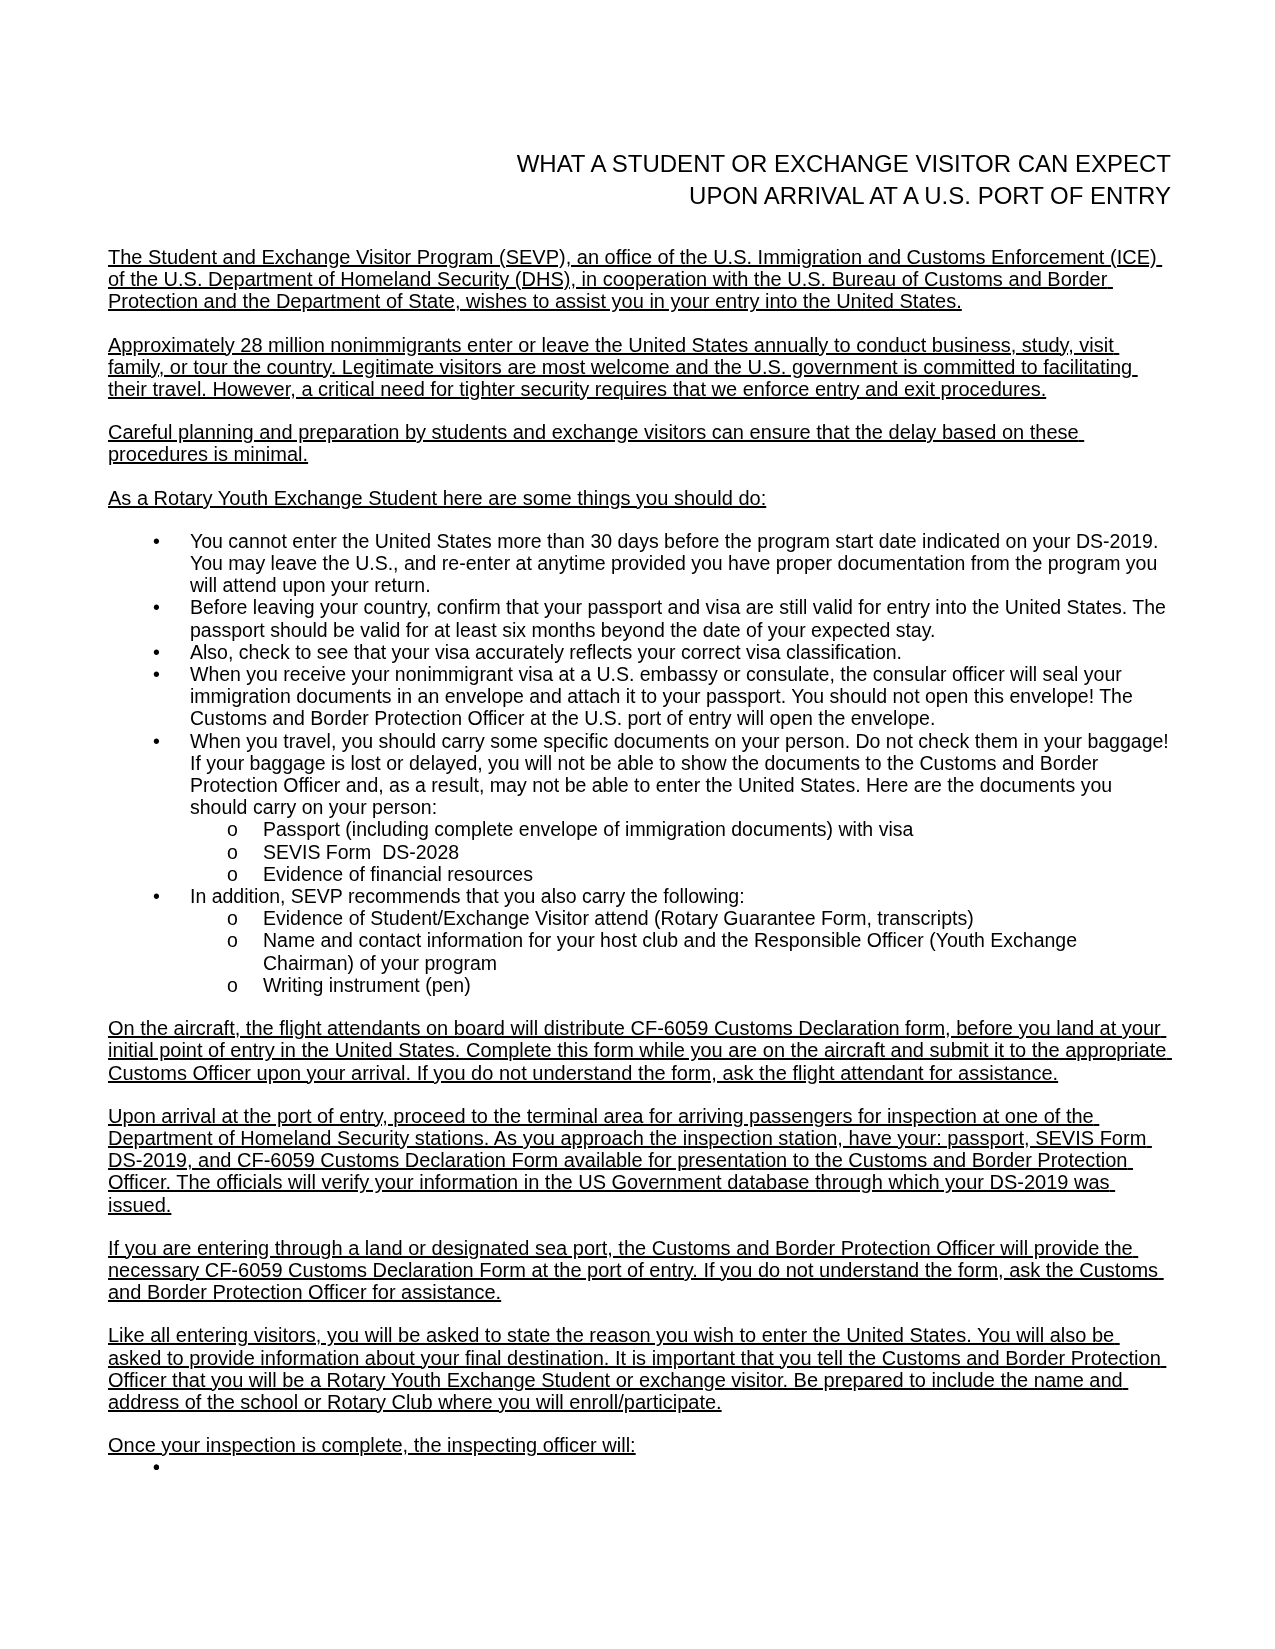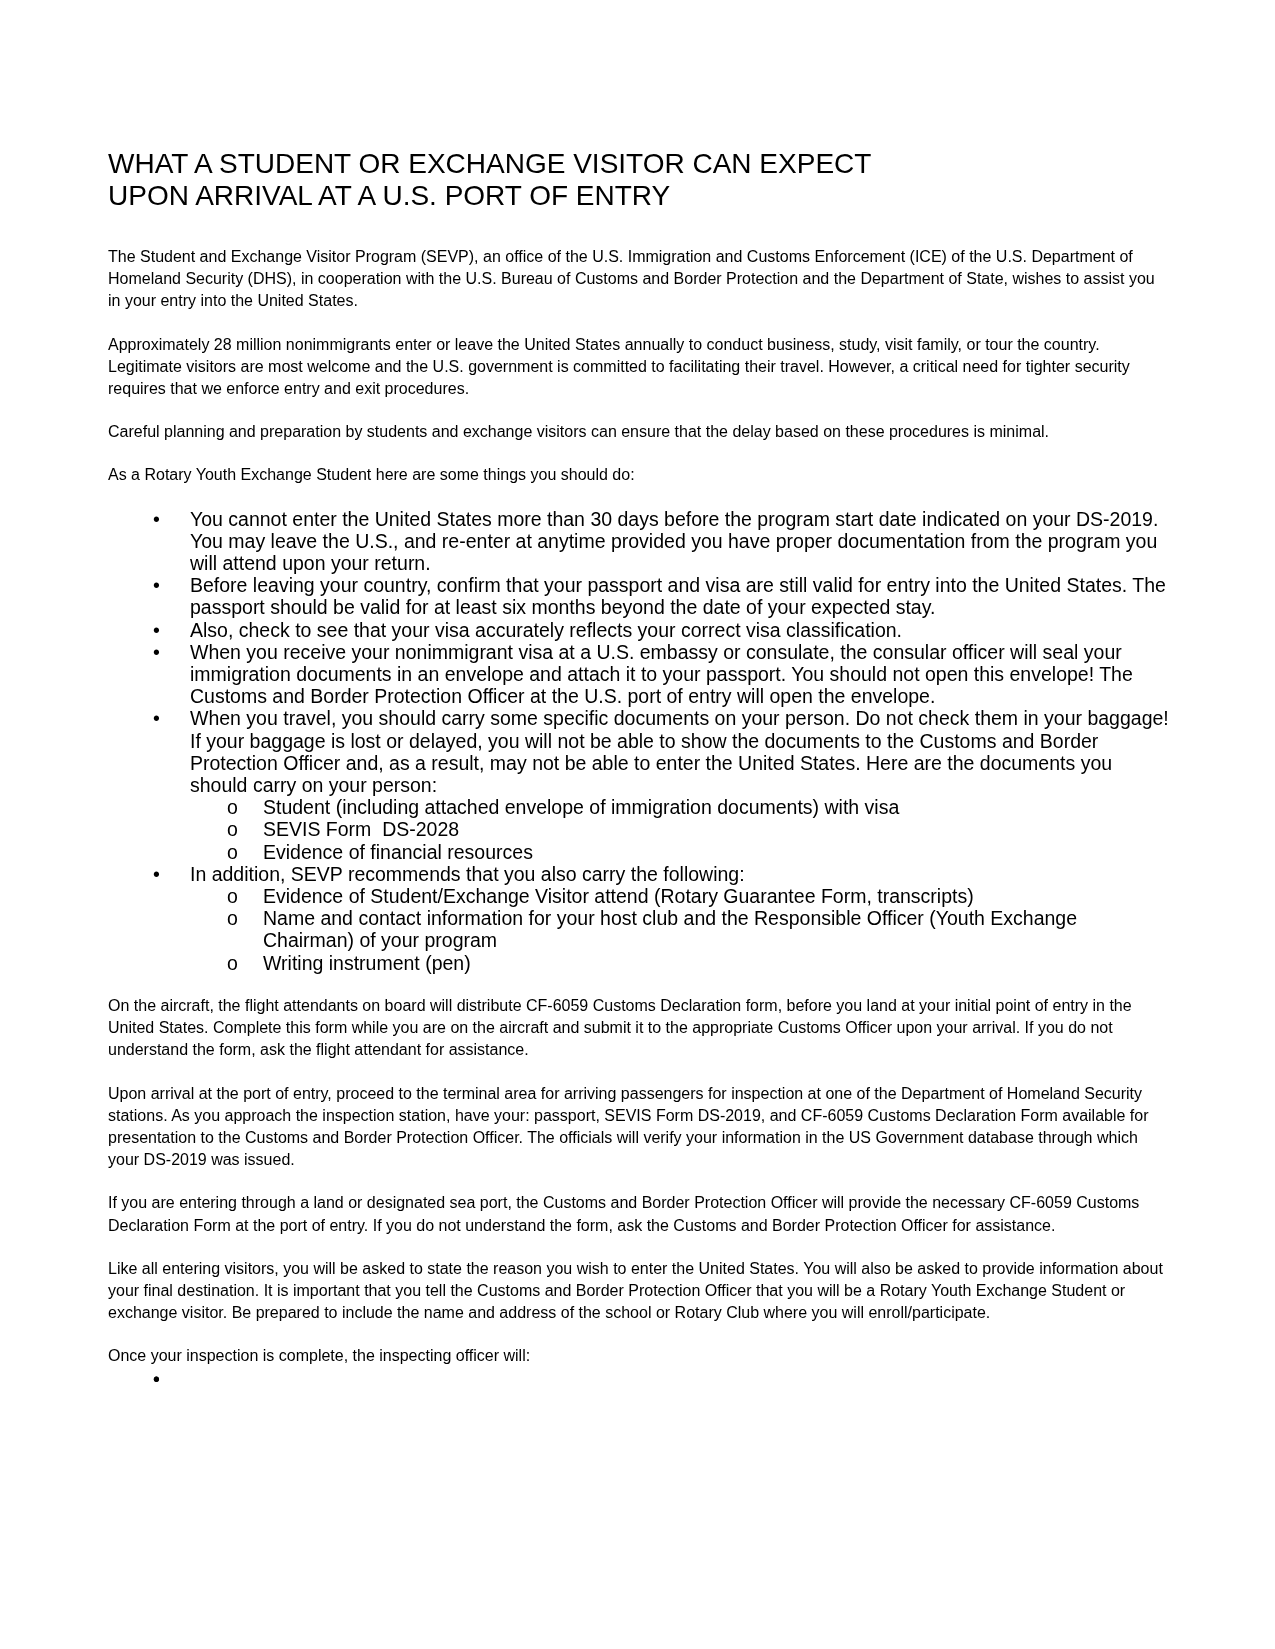--- a/index.html
+++ b/index.html
@@ -17,34 +17,35 @@
   }
   .page {
     box-sizing: border-box;
     width: 1275px;
     height: 1649px;
     padding: 148px 104px 0 108px;
     background: #ffffff;
   }
   .doc-title {
     margin: 0 0 34px 0;
-    font-size: 28px;
+    font-size: 24px;
     line-height: 32px;
     font-weight: 400;
-    text-align: left;
+    text-align: right;
     white-space: pre-wrap;
   }
   .doc-title .title-line {
     display: block;
   }
   .para {
     margin: 21px 0 0 0;
-    font-size: 16px;
+    font-size: 20px;
     line-height: 22.2px;
     white-space: pre-wrap;
+    text-decoration: underline;
   }
   .doc-list {
     list-style: none;
     margin: 21px 0 0 0;
     padding: 0;
     font-size: 19.5px;
     line-height: 22.2px;
   }
   .doc-list.tight {
     margin-top: 0;
@@ -90,21 +91,21 @@
   <p class="para">Careful planning and preparation by students and exchange visitors can ensure that the delay based on these procedures is minimal.</p>
 
   <p class="para">As a Rotary Youth Exchange Student here are some things you should do:</p>
 
   <ul class="doc-list" id="checklist">
       <li class="li1"><span class="marker">•</span><span class="li-text">You cannot enter the United States more than 30 days before the program start date indicated on your DS-2019.  You may leave the U.S., and re-enter at anytime provided you have proper documentation from the program you will attend upon your return.</span></li>
       <li class="li1"><span class="marker">•</span><span class="li-text">Before leaving your country, confirm that your passport and visa are still valid for entry into the United States. The passport should be valid for at least six months beyond the date of your expected stay.</span></li>
       <li class="li1"><span class="marker">•</span><span class="li-text">Also, check to see that your visa accurately reflects your correct visa classification.</span></li>
       <li class="li1"><span class="marker">•</span><span class="li-text">When you receive your nonimmigrant visa at a U.S. embassy or consulate, the consular officer will seal your immigration documents in an envelope and attach it to your passport. You should not open this envelope! The Customs and Border Protection Officer at the U.S. port of entry will open the envelope.</span></li>
       <li class="li1"><span class="marker">•</span><span class="li-text">When you travel, you should carry some specific documents on your person. Do not check them in your baggage! If your baggage is lost or delayed, you will not be able to show the documents to the Customs and Border Protection Officer and, as a result, may not be able to enter the United States. Here are the documents you should carry on your person:</span><ul class="sublist">
-          <li class="li2"><span class="marker">o</span><span class="li-text">Student (including attached envelope of immigration documents) with visa</span></li>
+          <li class="li2"><span class="marker">o</span><span class="li-text">Passport (including complete envelope of immigration documents) with visa</span></li>
           <li class="li2"><span class="marker">o</span><span class="li-text">SEVIS Form  DS-2028</span></li>
           <li class="li2"><span class="marker">o</span><span class="li-text">Evidence of financial resources</span></li>
         </ul></li>
       <li class="li1"><span class="marker">•</span><span class="li-text">In addition, SEVP recommends that you also carry the following:</span><ul class="sublist">
           <li class="li2"><span class="marker">o</span><span class="li-text">Evidence of Student/Exchange Visitor attend (Rotary Guarantee Form, transcripts)</span></li>
           <li class="li2"><span class="marker">o</span><span class="li-text">Name and contact information for your host club and the Responsible Officer (Youth Exchange Chairman) of your program</span></li>
           <li class="li2"><span class="marker">o</span><span class="li-text">Writing instrument (pen)</span></li>
         </ul></li>
     </ul>
 

